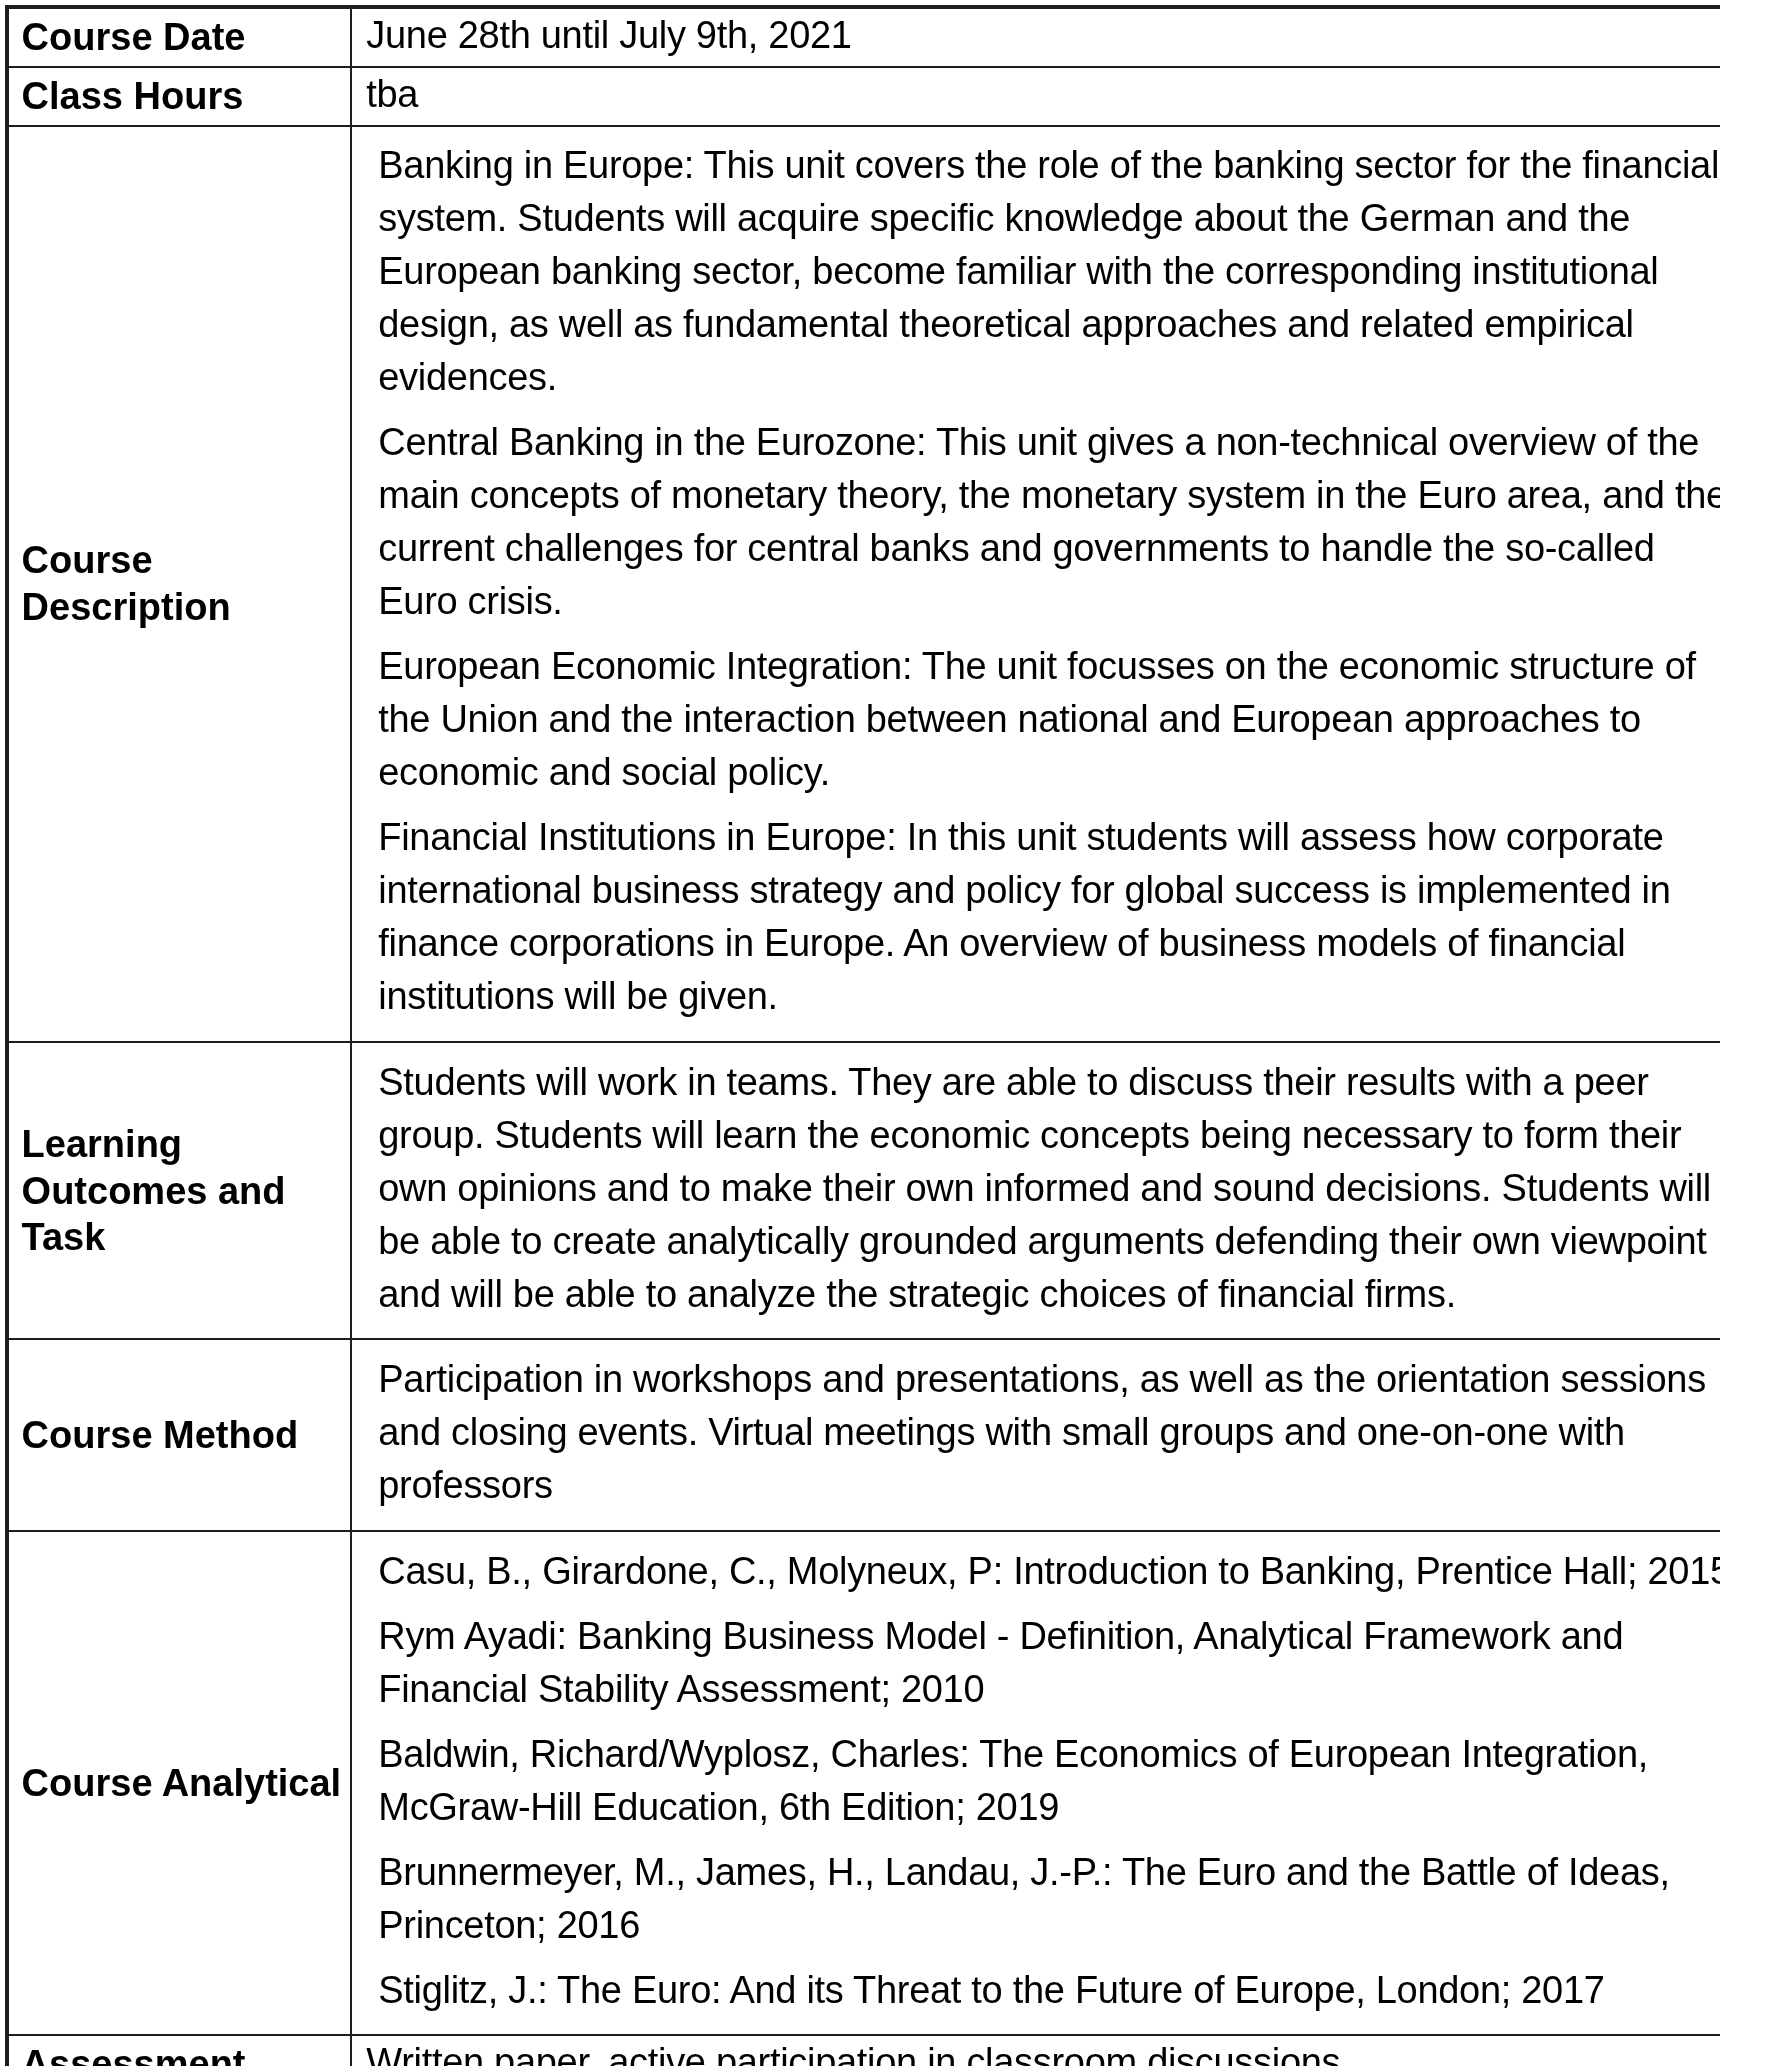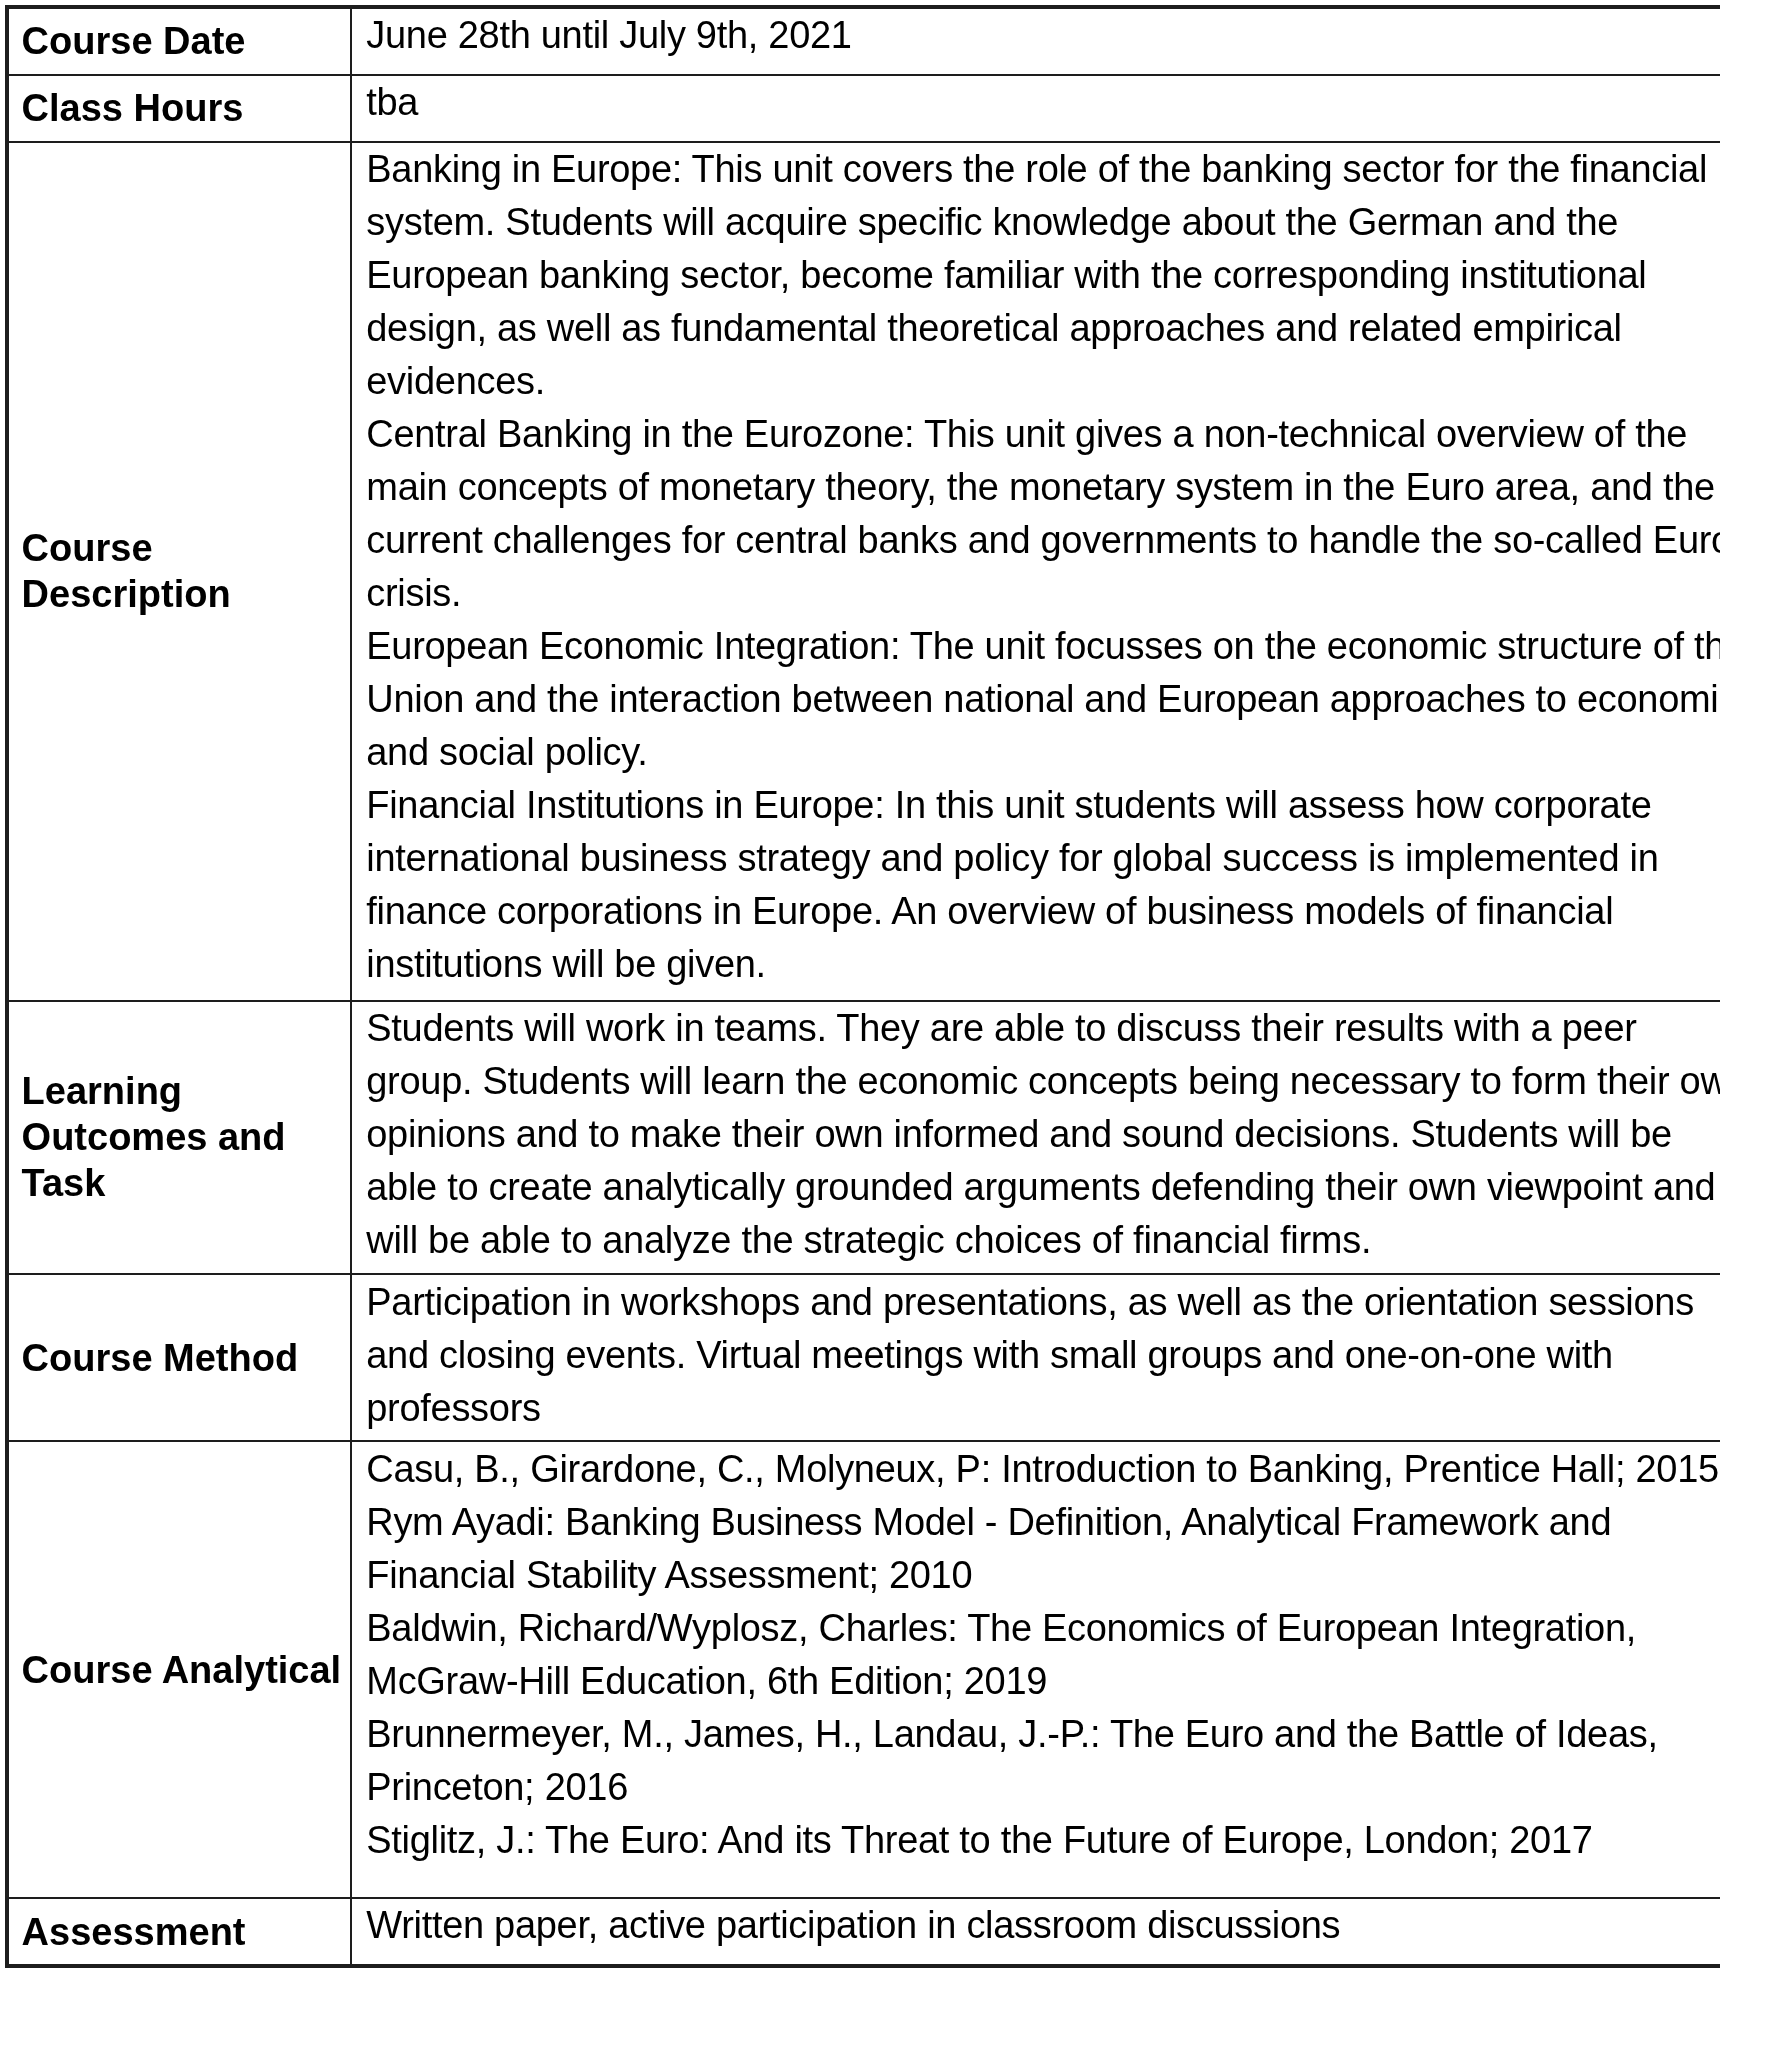--- a/index.html
+++ b/index.html
@@ -42,24 +42,24 @@
   td.value-cell {
     vertical-align: top;
     padding: 0.9px 11px 5.5px 14.7px;
     font-size: 38px;
     line-height: 53px;
     letter-spacing: -0.3px;
   }
   td.value-middle {
     vertical-align: middle;
     padding-top: 0;
-    padding-bottom: 12px;
+    padding-bottom: 4px;
   }
   p.para {
-    margin: 0;
+    margin: 12px;
     padding: 0;
   }
 </style>
 </head>
 <body>
 
 <div class="page">
   <table class="course-table">
     <colgroup>
       <col style="width:344px">

